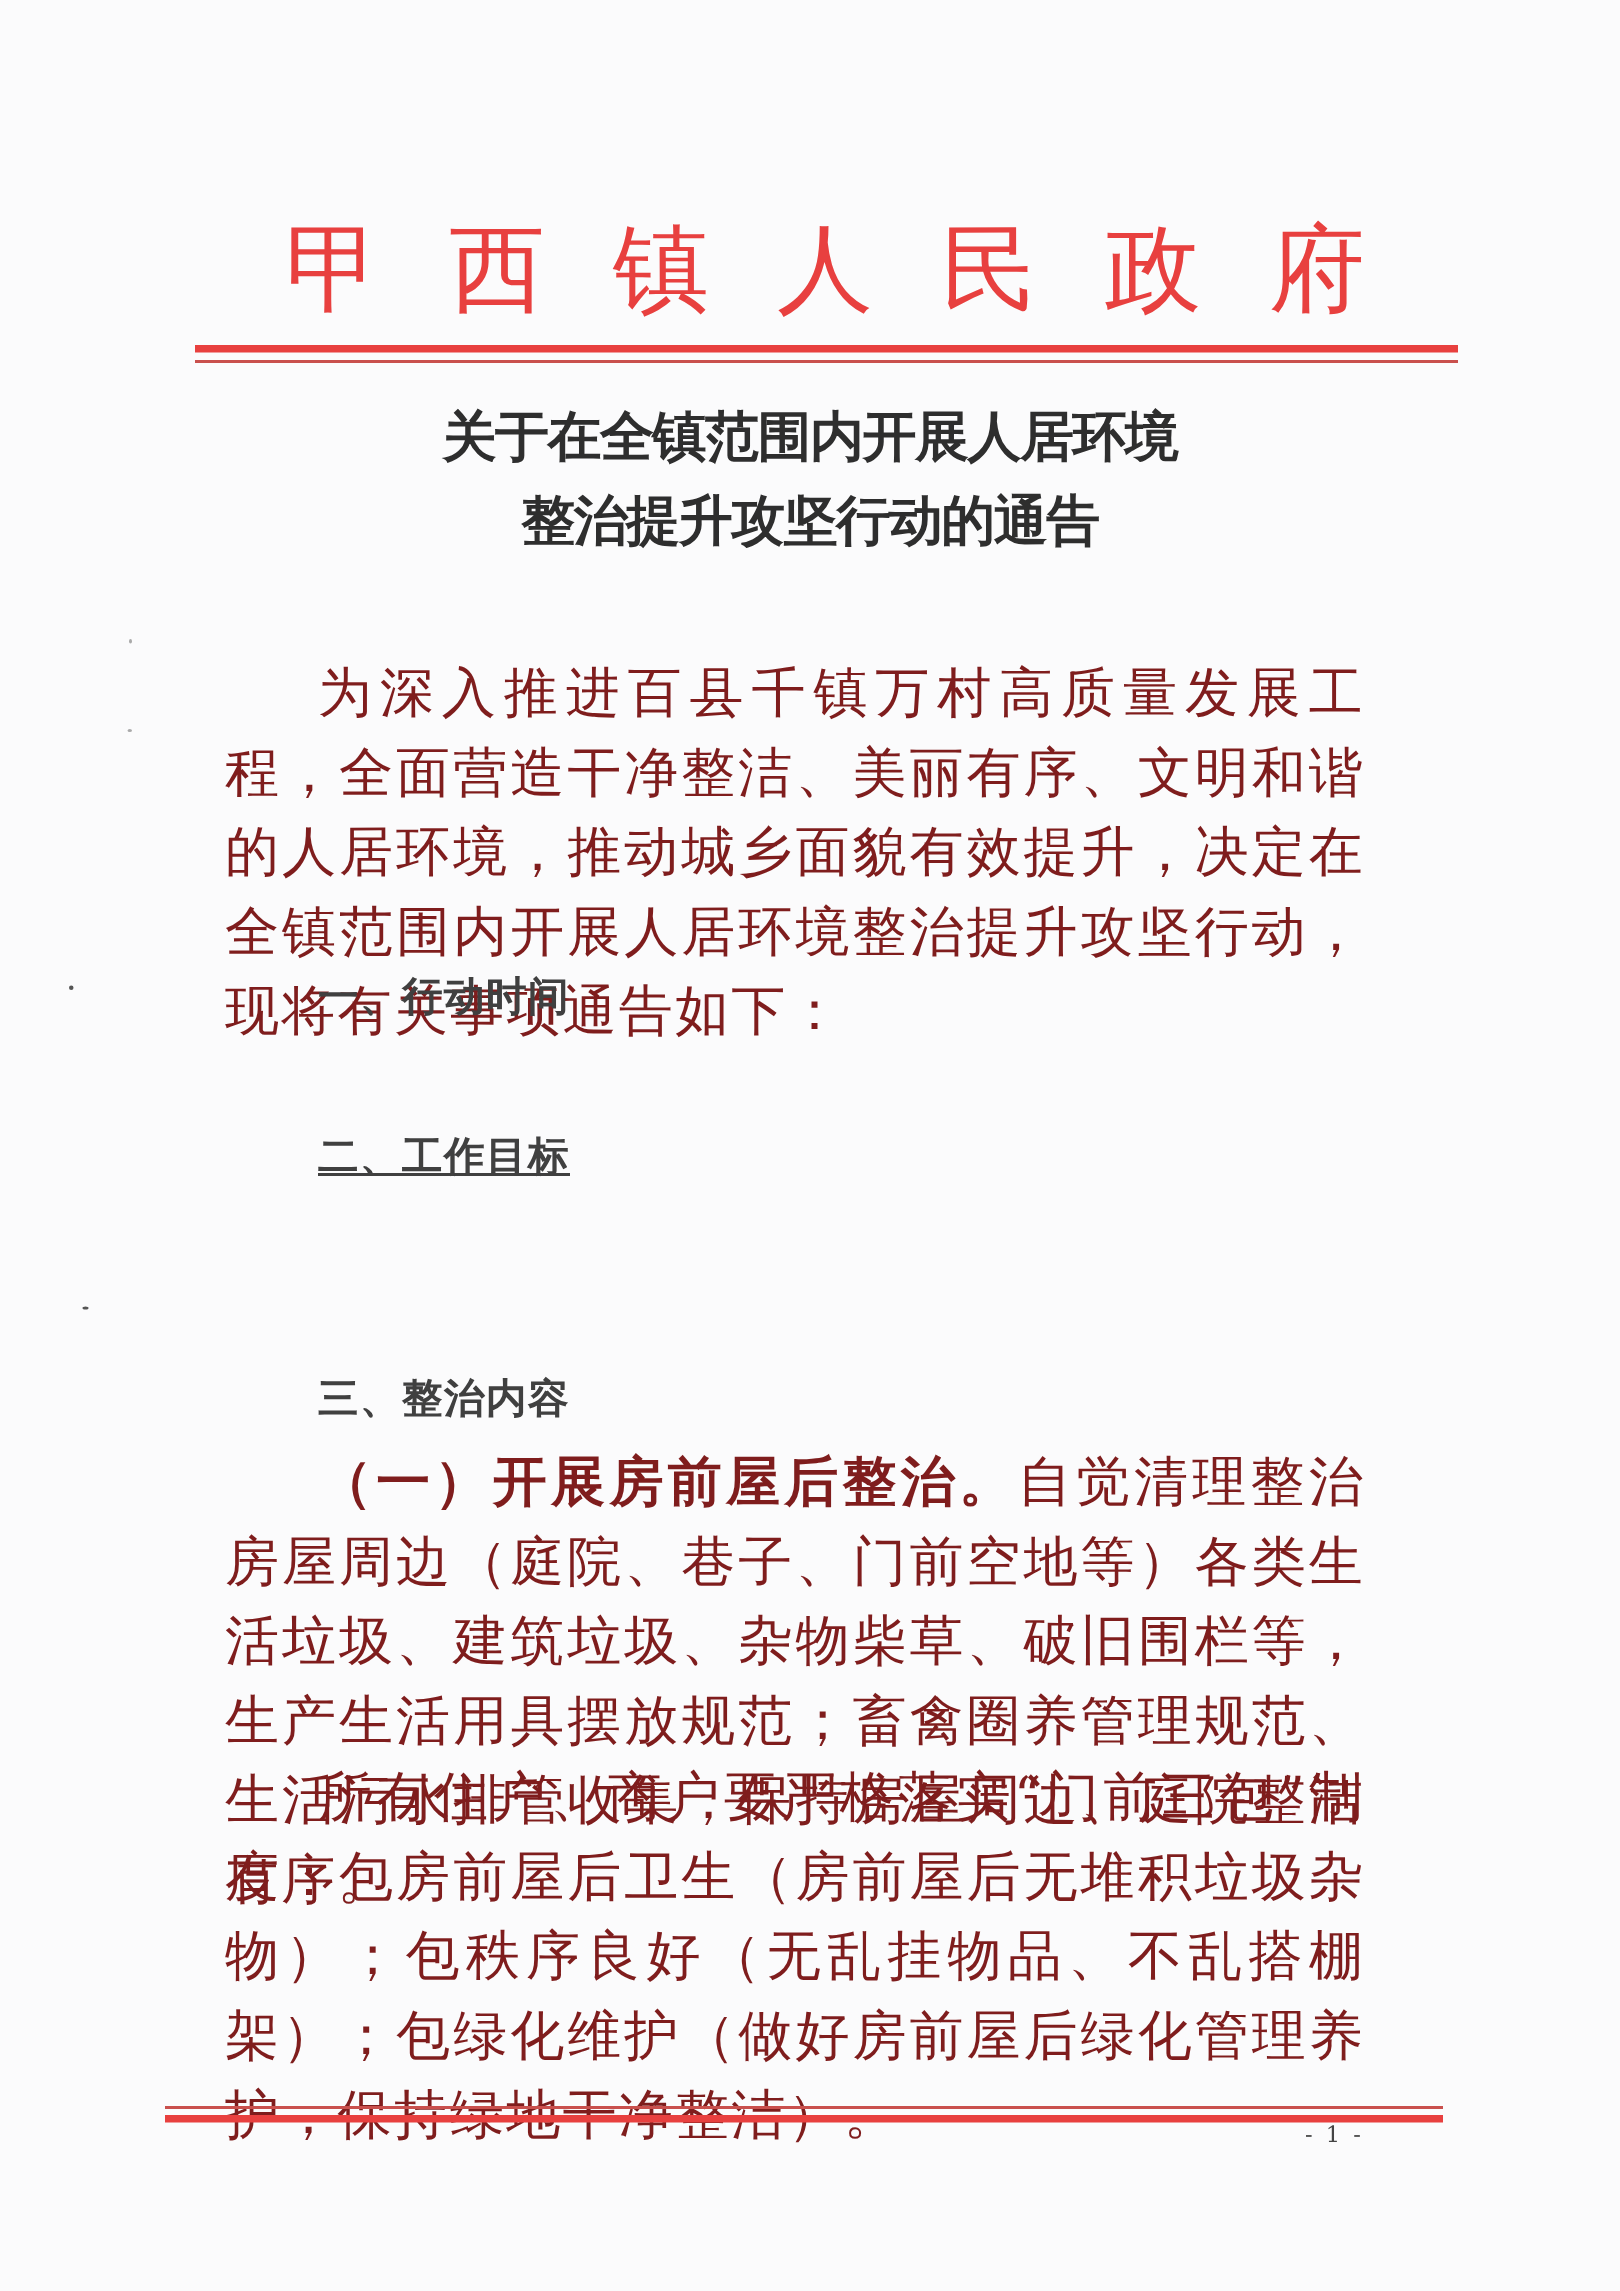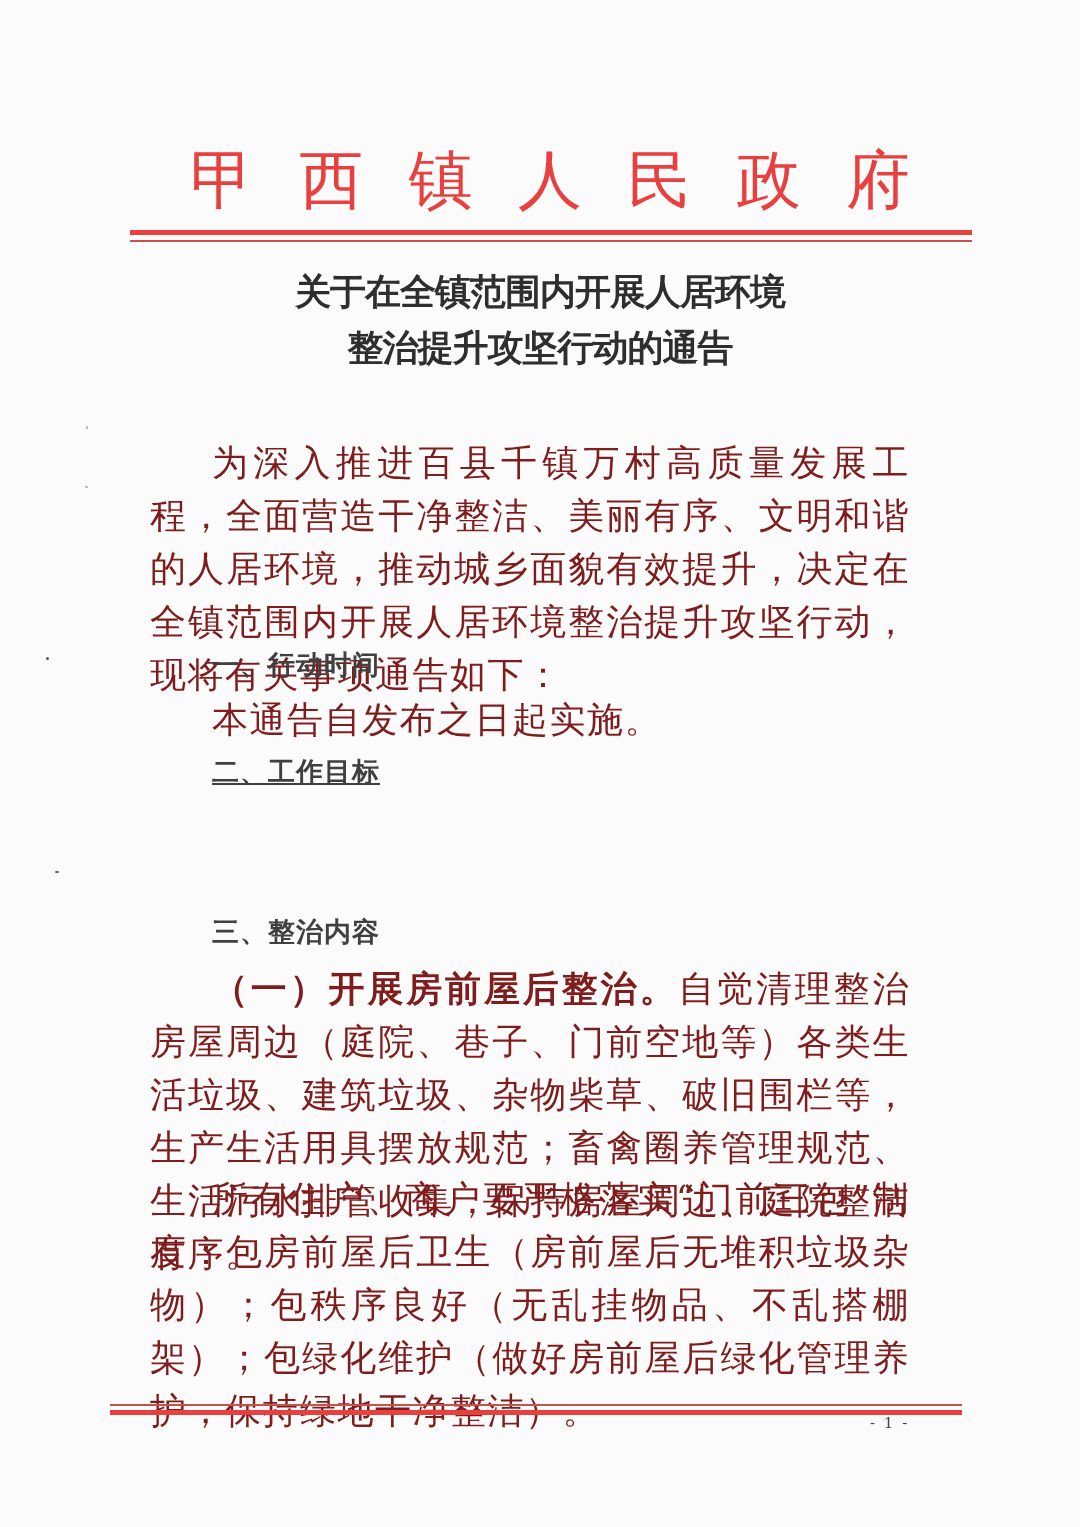--- a/index.html
+++ b/index.html
@@ -114,21 +114,20 @@
 
   <div class="rule-thick" style="left:130px; top:230px; width:842px; height:5px;"></div>
   <div class="rule-thin" style="left:130px; top:240px; width:842px; height:1.5px;"></div>
 
   <div class="title" style="top:322px;">整治提升攻坚行动的通告</div>
   <div class="title" style="top:266px;">关于在全镇范围内开展人居环境</div>
 
   <div class="para indent" style="top:436px;">为深入推进百县千镇万村高质量发展工程，全面营造干净整洁、美丽有序、文明和谐的人居环境，推动城乡面貌有效提升，决定在全镇范围内开展人居环境整治提升攻坚行动，现将有关事项通告如下：</div>
 
   <div class="heading" style="top:645px;">一、行动时间</div>
-  <div class="para indent" style="top:693px;">本通告自发布之日起实施。</div>
 
   <div class="heading" style="top:752px;text-decoration:underline;">二、工作目标</div>
 
   <div class="heading" style="top:912px;font-family:Liberation Serif, serif;">三、整治内容</div>
   <div class="para indent" style="top:1172px;">所有住户、商户要严格落实“门前三包”制度：包房前屋后卫生（房前屋后无堆积垃圾杂物）；包秩序良好（无乱挂物品、不乱搭棚架）；包绿化维护（做好房前屋后绿化管理养护，保持绿地干净整洁）。</div>
   <div class="para indent" style="top:962px;">
     <span class="bold-lead">（一）开展房前屋后整治。</span><span>自觉清理整治房屋周边（庭院、巷子、门前空地等）各类生活垃圾、建筑垃圾、杂物柴草、破旧围栏等，生产生活用具摆放规范；畜禽圈养管理规范、生活污水排管收集，保持房屋周边、庭院整洁有序。</span>
   </div>
 
   <div class="rule-thin" style="left:110px; top:1404px; width:852px; height:1.5px;"></div>

